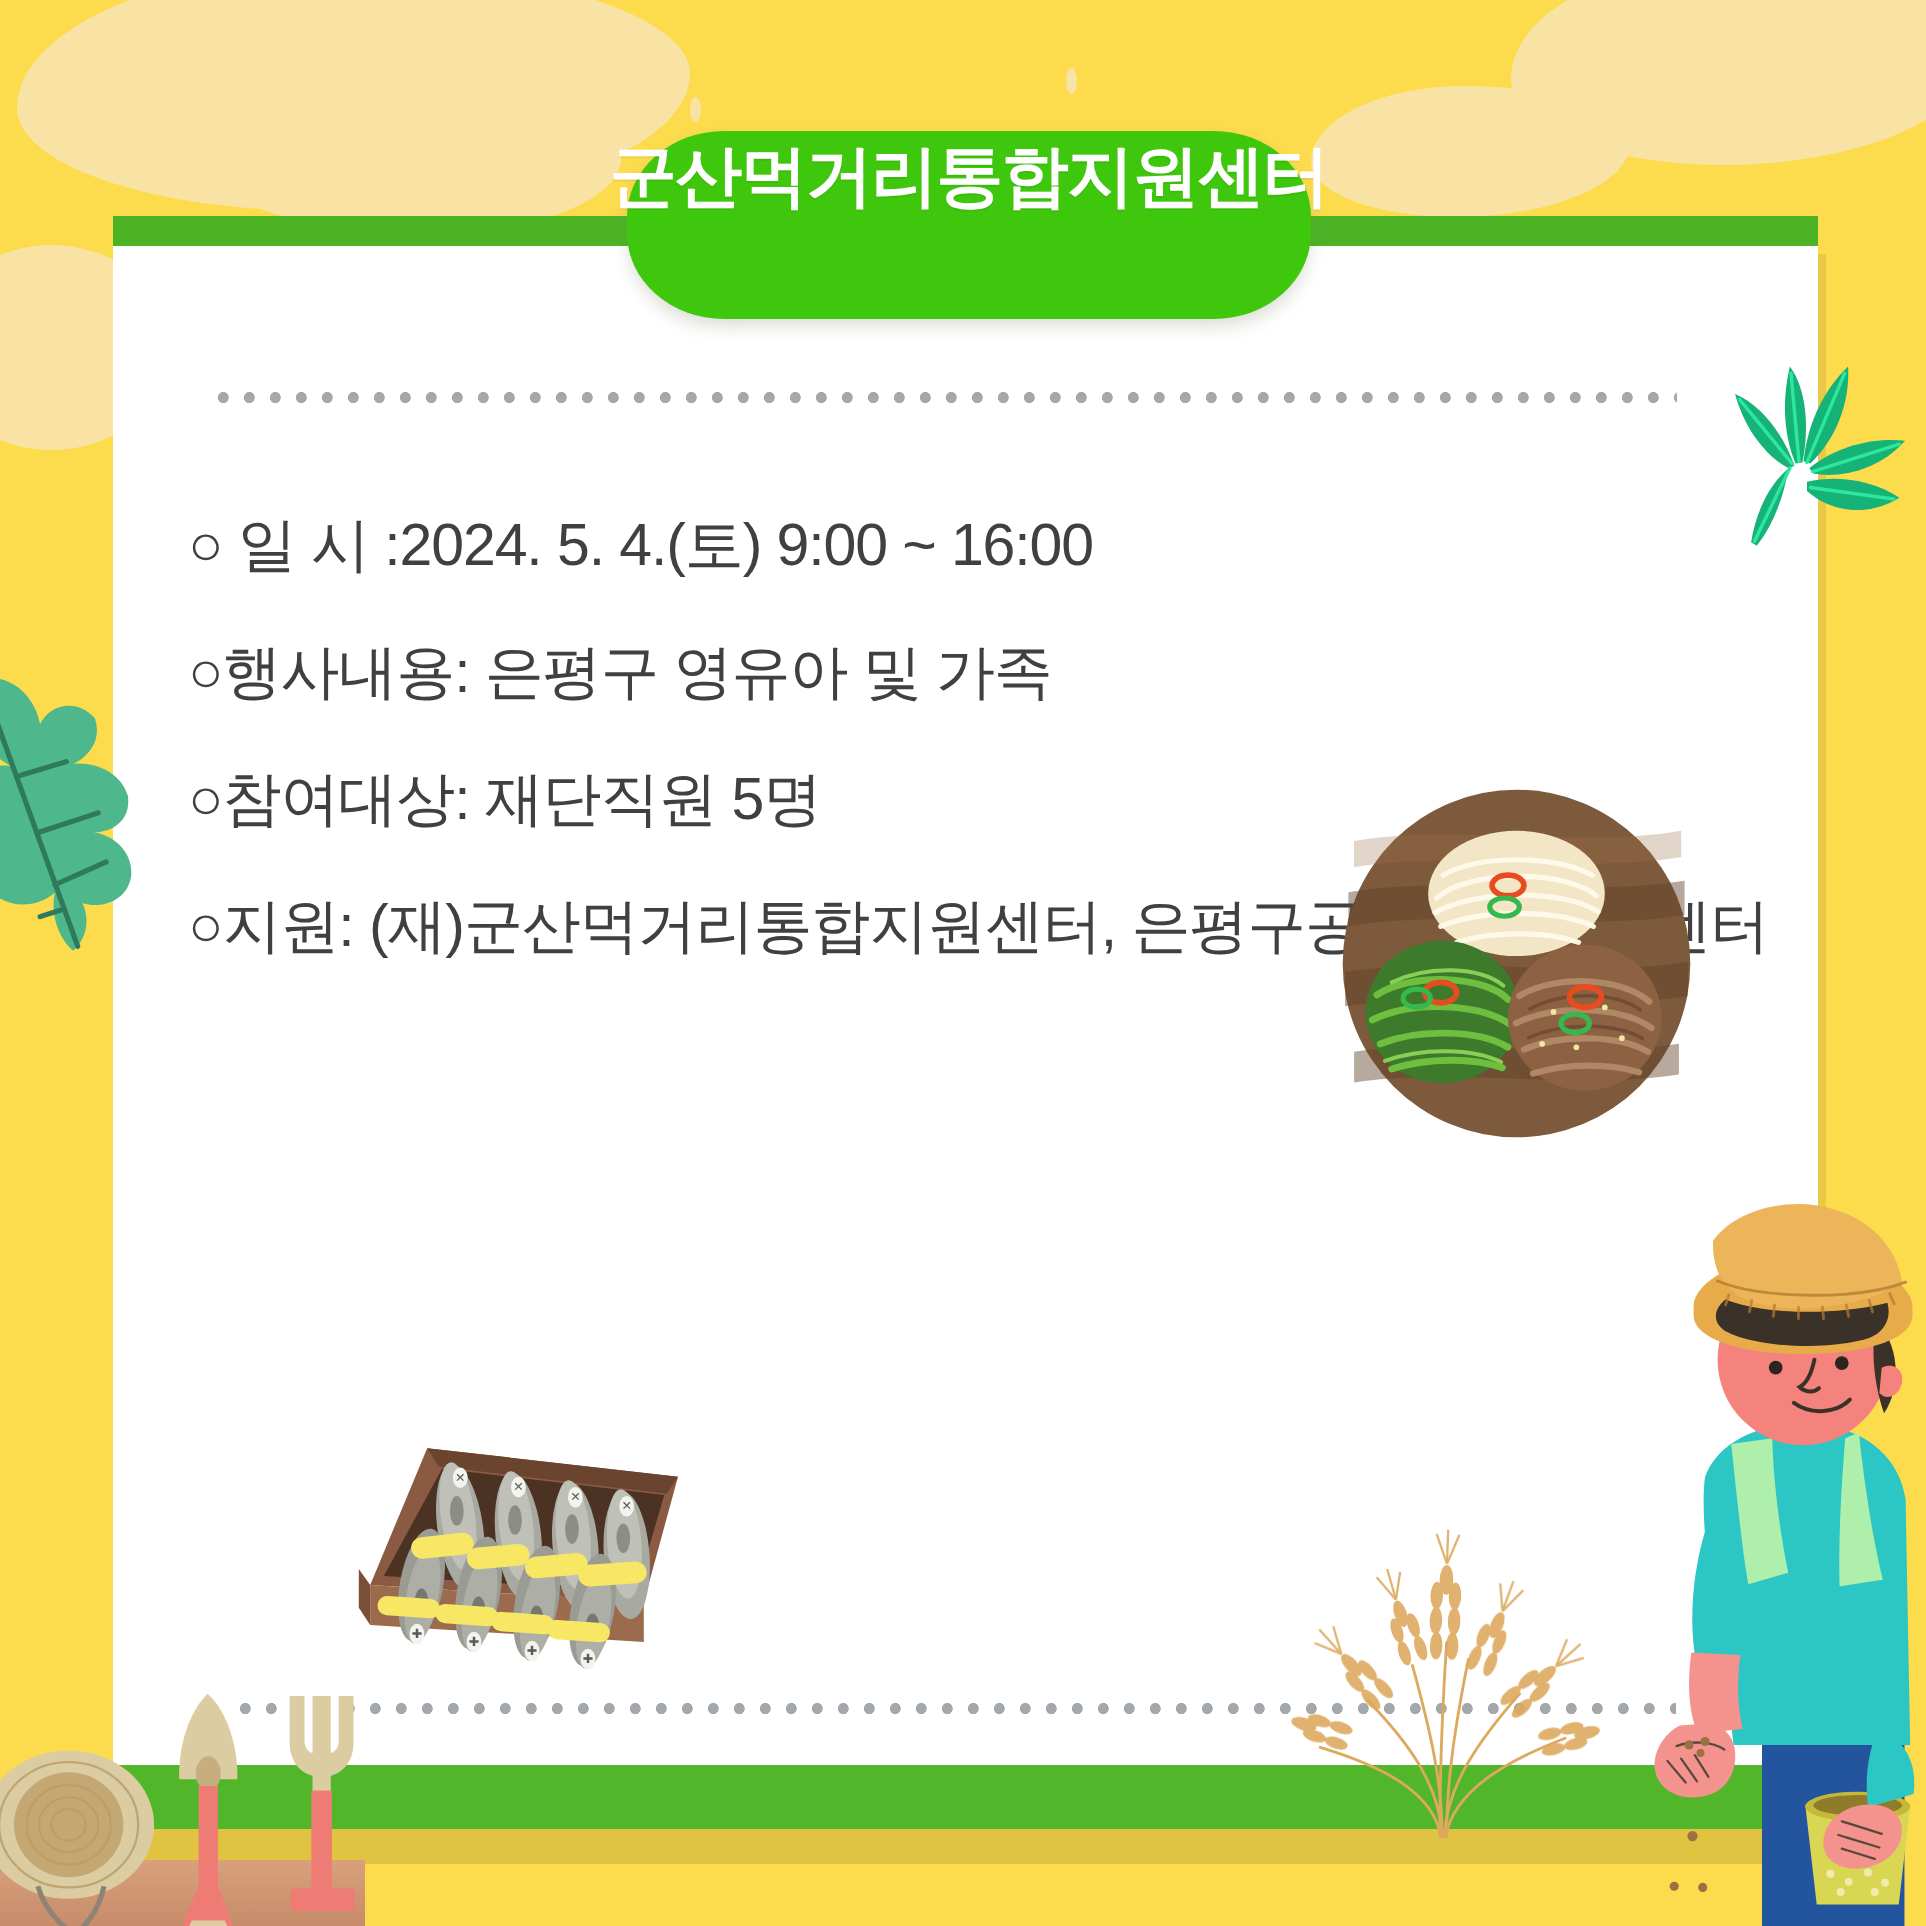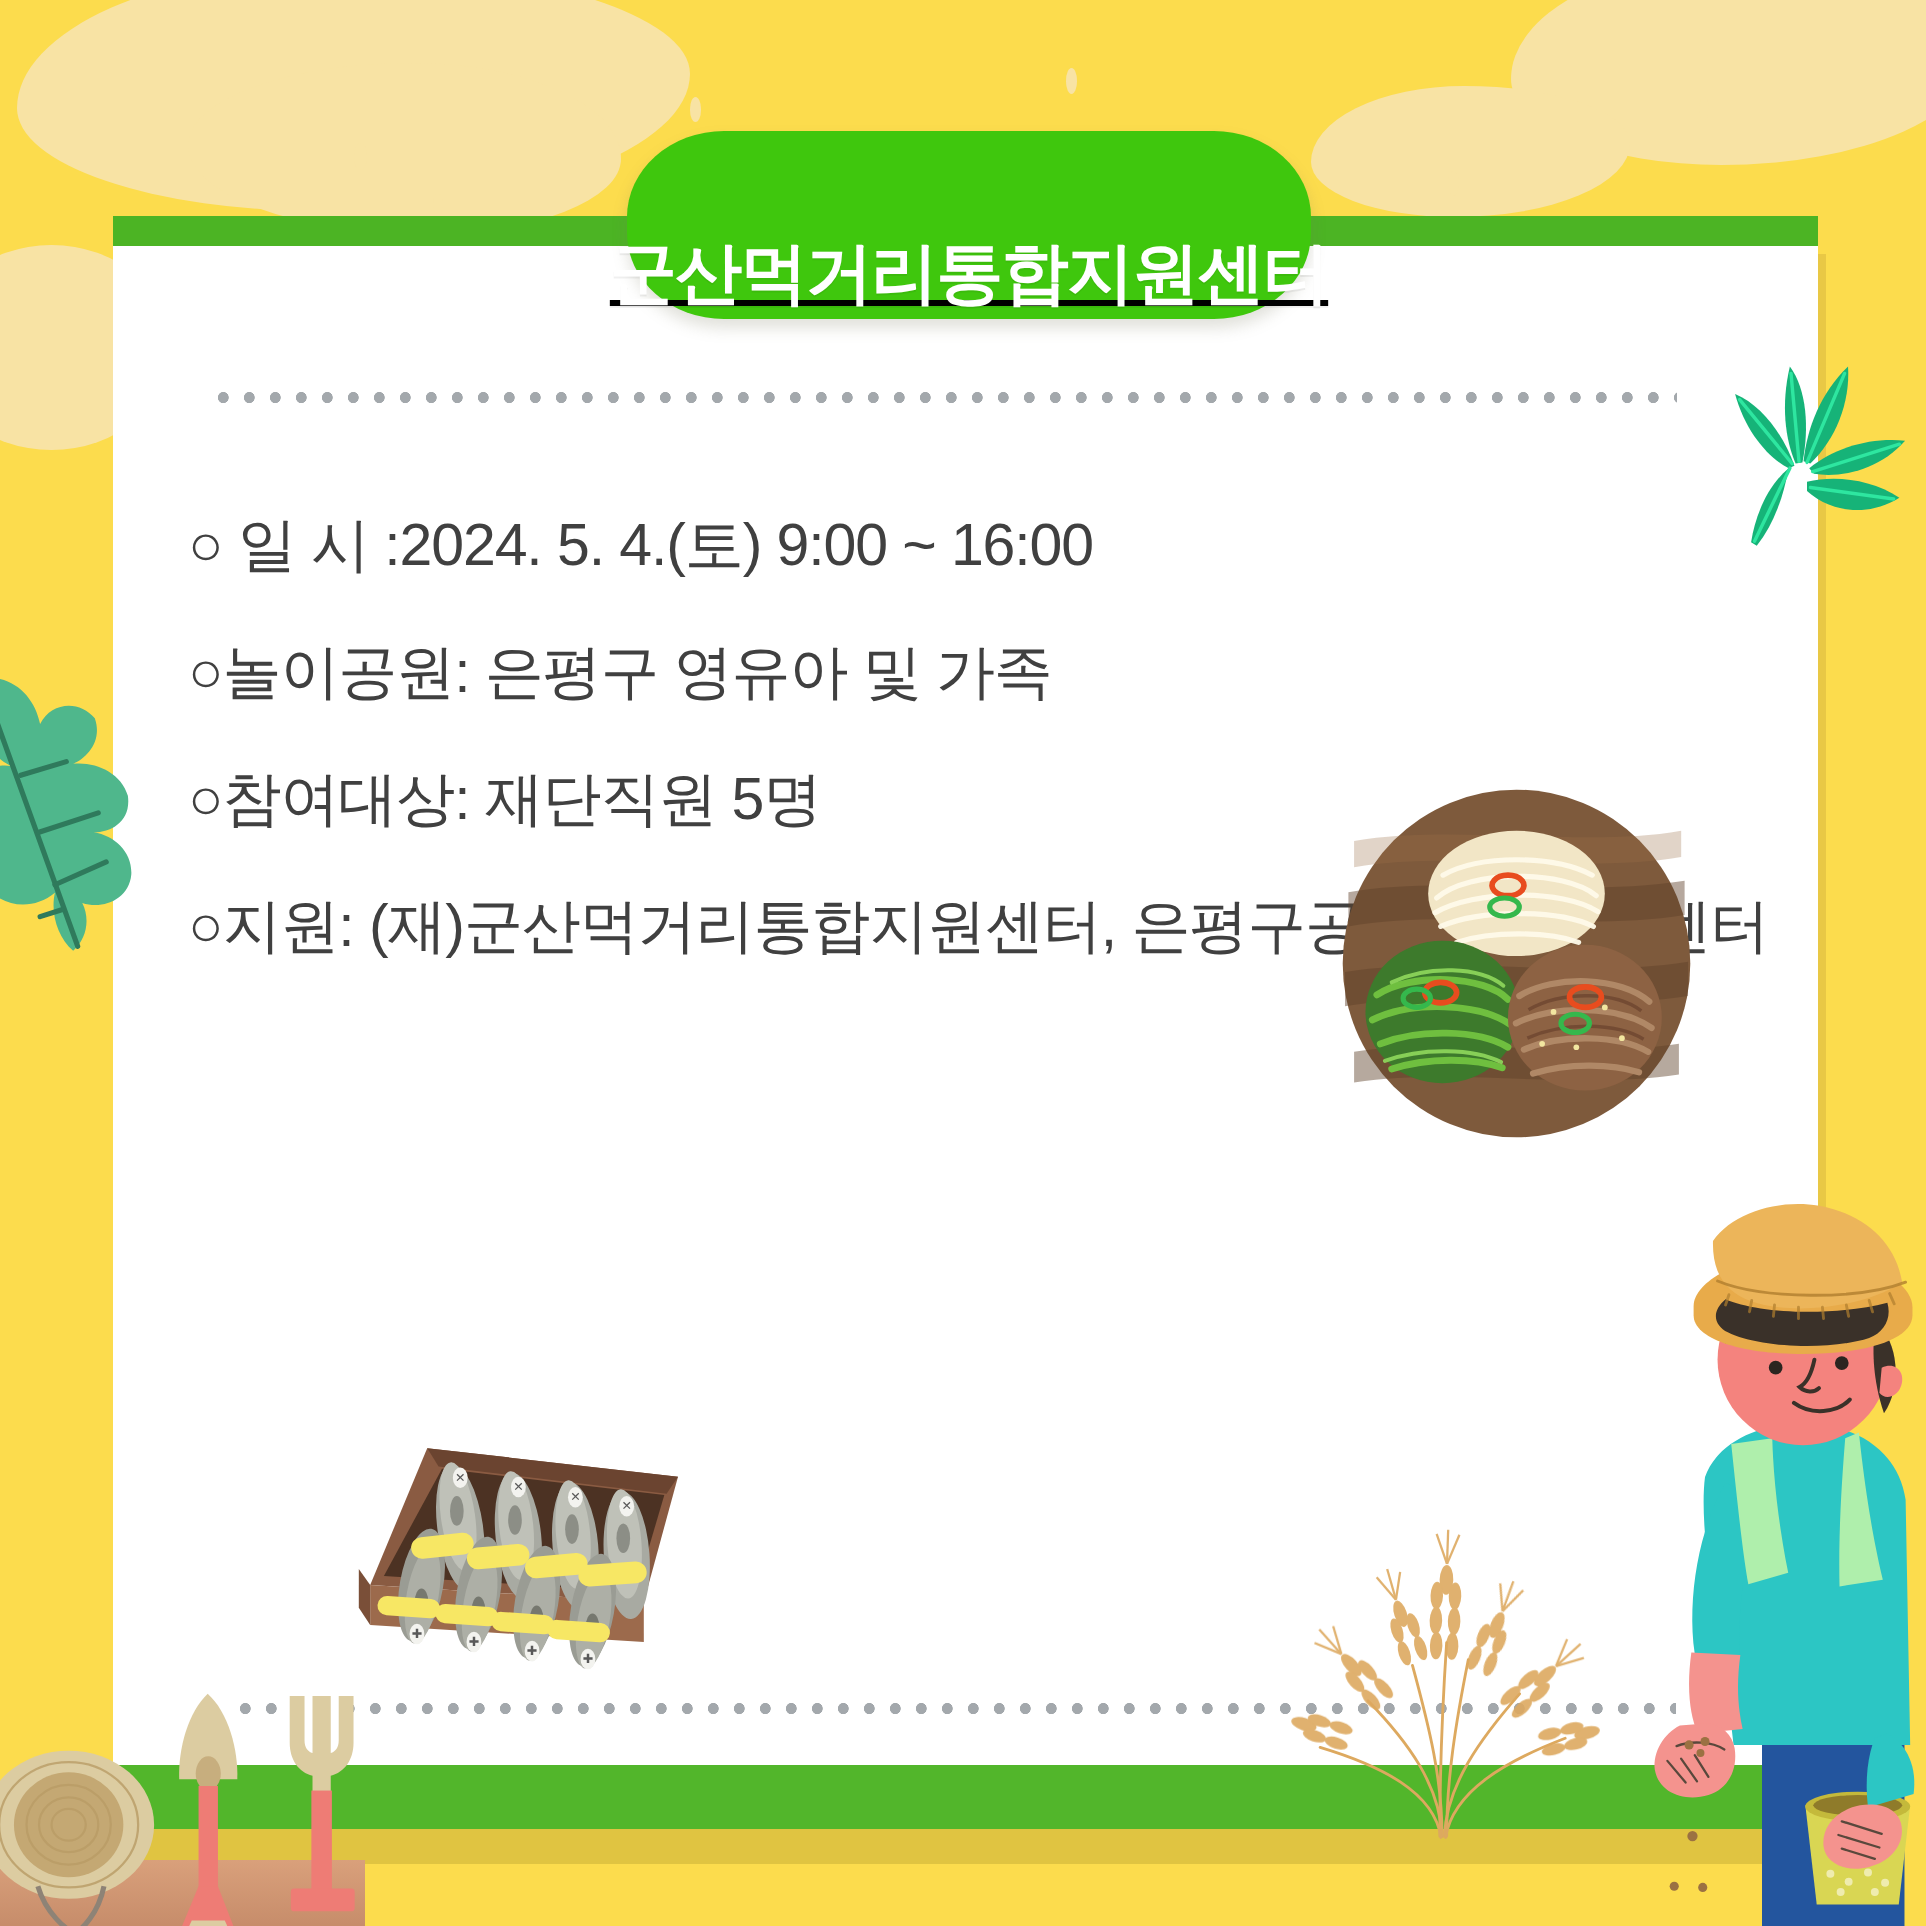--- a/index.html
+++ b/index.html
@@ -46,23 +46,22 @@
     position:absolute;left:113px;top:1829px;width:1711px;height:35px;
     background:#E0C441;
   }
 
   
   .badge{
     position:absolute;left:627px;top:131px;width:684px;height:188px;
     background:#3FC70D;
     border-radius:97px/86px;
     box-shadow:0 9px 15px rgba(120,120,90,.22);
-    display:flex;align-items:flex-end;justify-content:center;
+    display:flex;align-items:flex-start;justify-content:center;
     z-index:6;
-    text-decoration:underline;
   }
   .badge-text{
     color:#FFFFFF;
     font-size:67px;
     font-weight:bold;
     letter-spacing:-1.7px;
     white-space:nowrap;
     text-shadow:0 1.7px 0 rgba(0,0,0,.06);
   }
 
@@ -146,21 +145,21 @@
 
   <div class="badge">
     <span class="badge-text">군산먹거리통합지원센터</span>
   </div>
 
   <div class="dots top"></div>
   <div class="dots bot"></div>
 
   <div class="lines">
     <div class="line">○ 일 시 :2024. 5. 4.(토) 9:00 ~ 16:00</div>
-    <div class="line">○놀이공원: 은평구 영유아 및 가족</div>
+    <div class="line">○행사내용: 은평구 영유아 및 가족</div>
     <div class="line">○참여대상: 재단직원 5명</div>
     <div class="line">○지원: (재)군산먹거리통합지원센터, 은평구공공급식지원센터</div>
   </div>
 
   <div class="sprig">
     <svg width="274" height="251" viewBox="0 0 480 440">
       <g fill="#16B378">
         <path d="M170 430 C178 380 200 330 236 300 C226 352 210 398 180 436 Z"></path>
         <path d="M236 300 C200 282 160 236 142 170 C190 190 228 244 246 296 Z"></path>
         <path d="M248 292 C230 250 222 190 238 122 C268 162 272 232 260 290 Z"></path>

